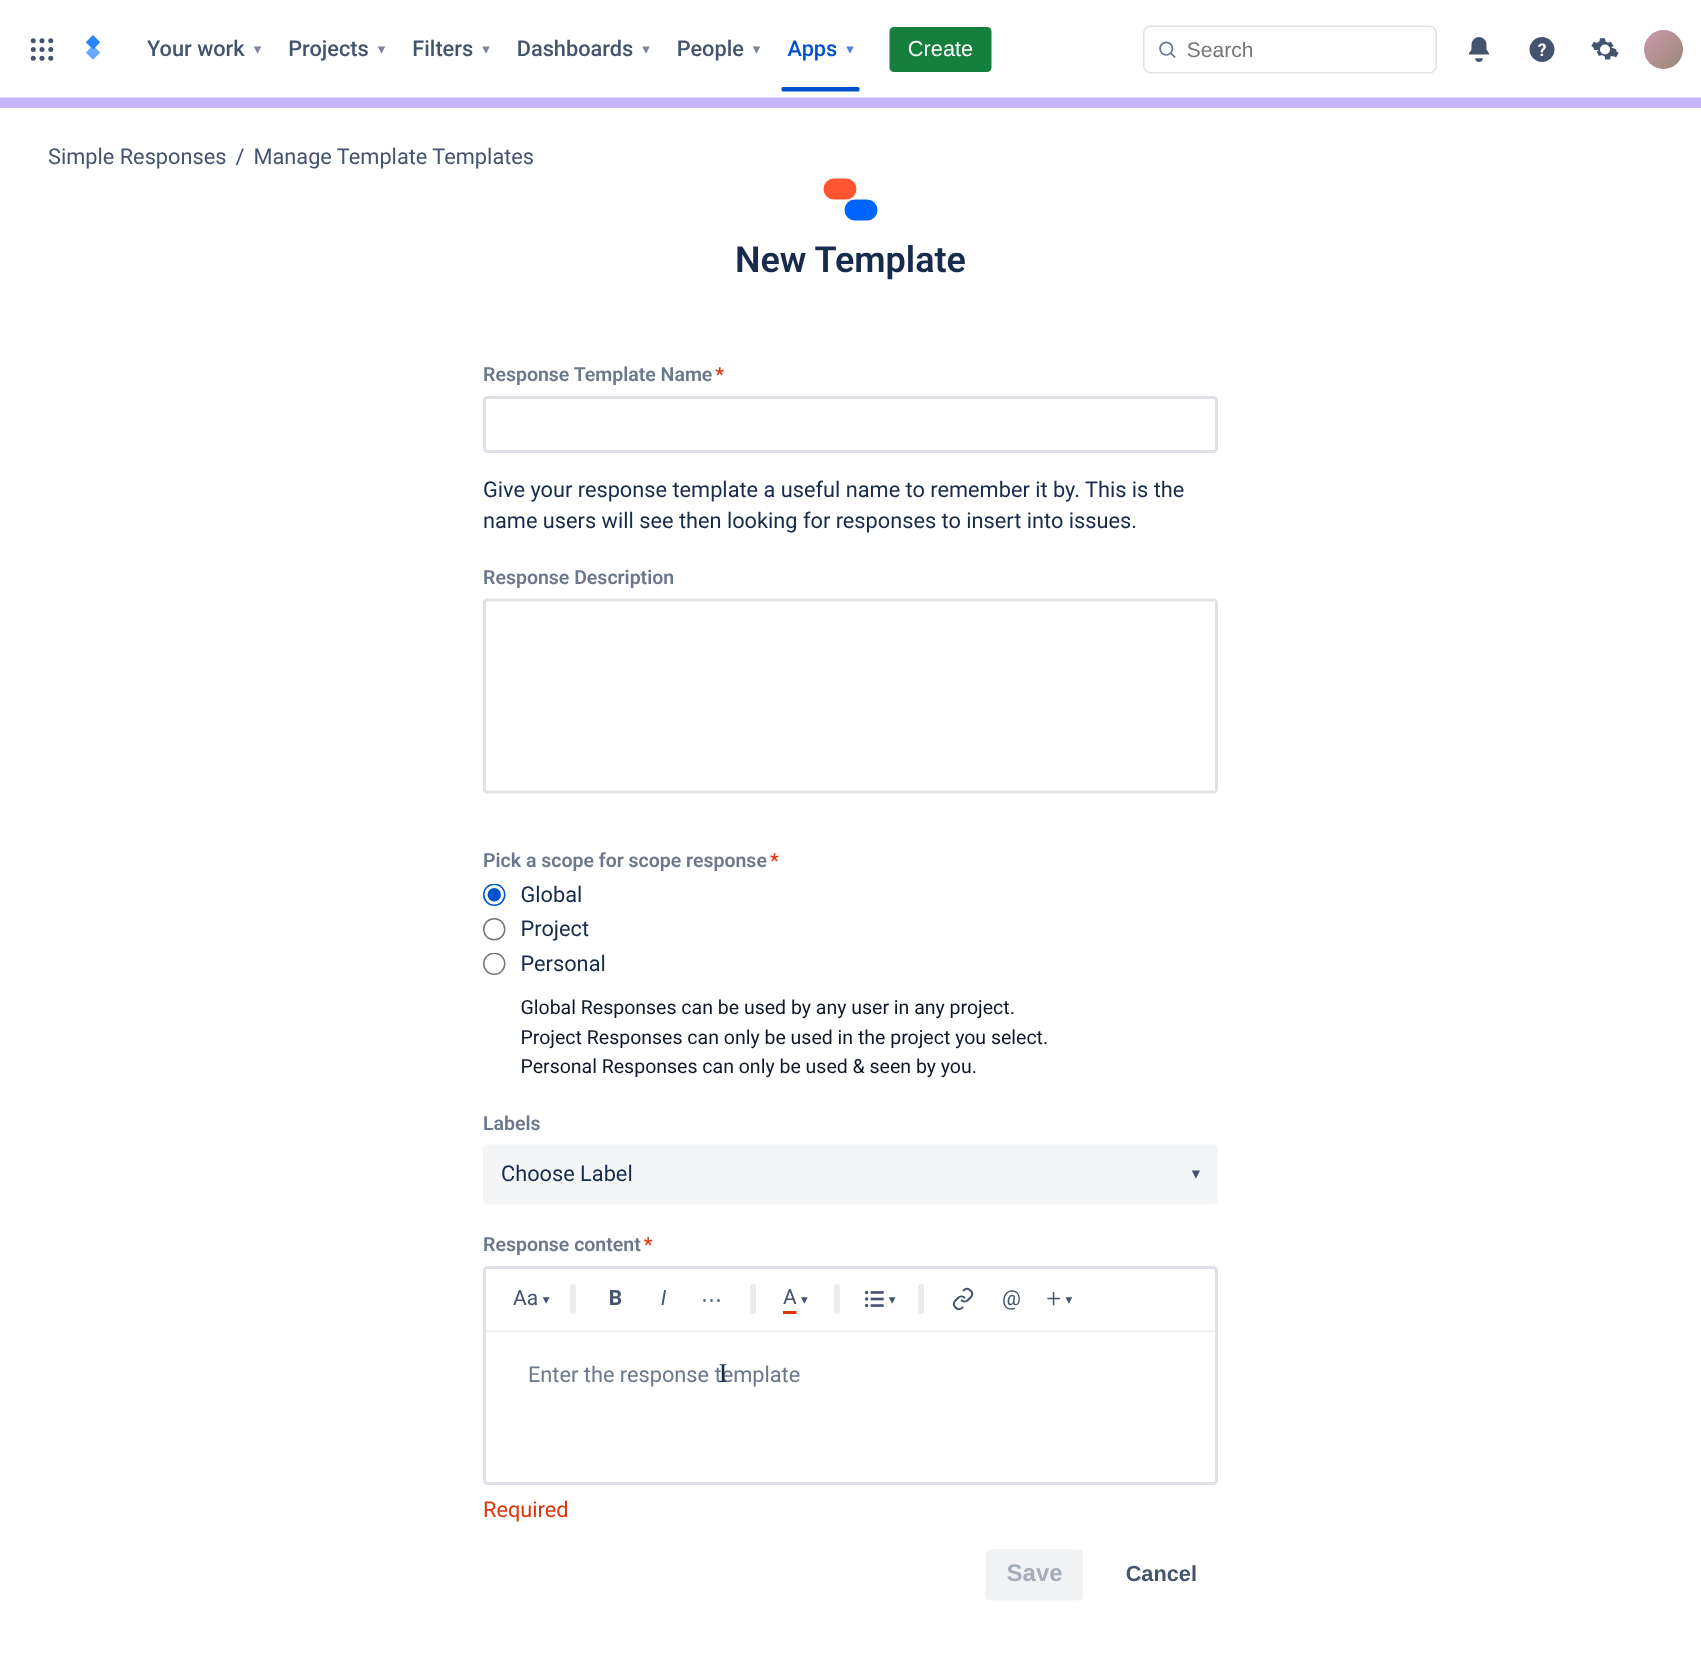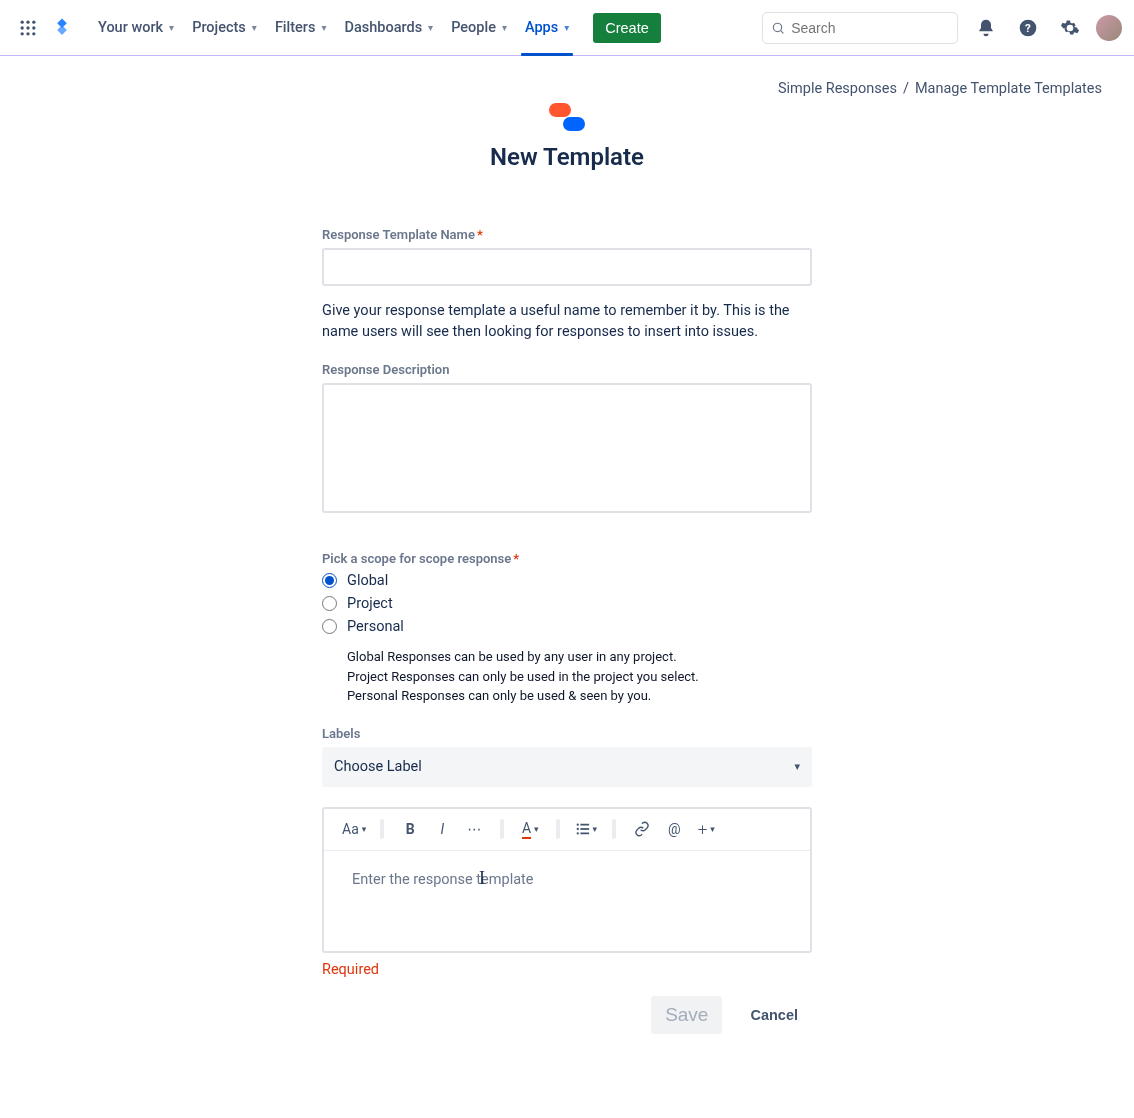--- a/index.html
+++ b/index.html
@@ -4,25 +4,25 @@
 <style>
 * { box-sizing: border-box; margin: 0; padding: 0; }
 body {
   font-family: -apple-system, BlinkMacSystemFont, "Segoe UI", Roboto, Helvetica, Arial, sans-serif;
   color: #172B4D;
   background: #fff;
   width: 1134px;
   overflow-x: hidden;
 }
 .topnav {
-  height: 56px;
+  height: 72px;
   display: flex;
   align-items: center;
   padding: 0 12px;
-  border-bottom: 1px solid #c4b5fd;
+  border-bottom: 7px solid #c4b5fd;
   gap: 2px;
 }
 .nav-icon-btn {
   width: 32px; height: 32px;
   display: flex; align-items: center; justify-content: center;
   border-radius: 3px; cursor: pointer;
   color: #44546f;
 }
 .nav-item {
   display: flex; align-items: center;
@@ -67,21 +67,21 @@
   width: 100%;
   background: transparent;
 }
 .search-box svg { margin-right: 6px; }
 .right-icons { display: flex; align-items: center; gap: 10px; }
 .avatar {
   width: 26px; height: 26px; border-radius: 50%;
   background: linear-gradient(135deg,#c9a,#987);
 }
 .page { padding: 24px 32px; }
-.breadcrumb { font-size: 14.5px; color: #44546f; display: flex; gap: 6px; justify-content: flex-end; }
+.breadcrumb { font-size: 14.5px; color: #44546f; display: flex; gap: 6px; }
 .breadcrumb a { color: #44546f; text-decoration: none; cursor: pointer; }
 .title-row { display: flex; align-items: center; gap: 12px; margin-top: 6px; flex-direction: column; }
 .title-icon { width: 36px; height: 28px; position: relative; }
 .bubble1 { position:absolute; width:22px; height:14px; background:#ff5630; border-radius:7px; top:0; left:0;}
 .bubble2 { position:absolute; width:22px; height:14px; background:#0065ff; border-radius:7px; bottom:0; right:0;}
 h1 { font-size: 24px; font-weight: 600; color: #172b4d; }
 .form {
   width: 490px;
   margin: 56px auto 40px;
 }
@@ -160,21 +160,21 @@
   position:absolute;
   font-family: serif;
   font-size:18px;
   color:#172b4d;
 }
 .error { color:#de350b; font-size:14.5px; margin-top:8px; }
 .actions { display:flex; justify-content:flex-end; gap:14px; margin-top:18px; }
 .btn-save {
   background:#f1f2f4; color:#a5adba;
   border:none; border-radius:3px;
-  padding:8px 14px; font-size:19px; font-weight:400;
+  padding:8px 14px; font-size:16px; font-weight:700;
   cursor:not-allowed;
 }
 .btn-cancel {
   background:transparent; color:#44546f;
   border:none; padding:8px 14px;
   font-size:14.5px; font-weight:700; cursor:pointer;
 }
 </style>
 </head>
 <body>
@@ -305,20 +305,21 @@
 
     <div class="field">
       <label class="label">Labels</label>
       <div class="select">
         <span>Choose Label</span>
         <span class="chev2">▾</span>
       </div>
     </div>
 
     <div class="field" style="margin-bottom:0;">
+      <label class="label"><span>Response content</span><span class="req">*</span></label>
       <div class="editor">
         <div class="toolbar">
           <div class="tbtn">Aa<span class="tchev">▾</span></div>
           <div class="tbtn sep"></div>
           <div class="tbtn">
               <b>B</b>
             </div>
           <div class="tbtn">
               <i>I</i>
             </div>

